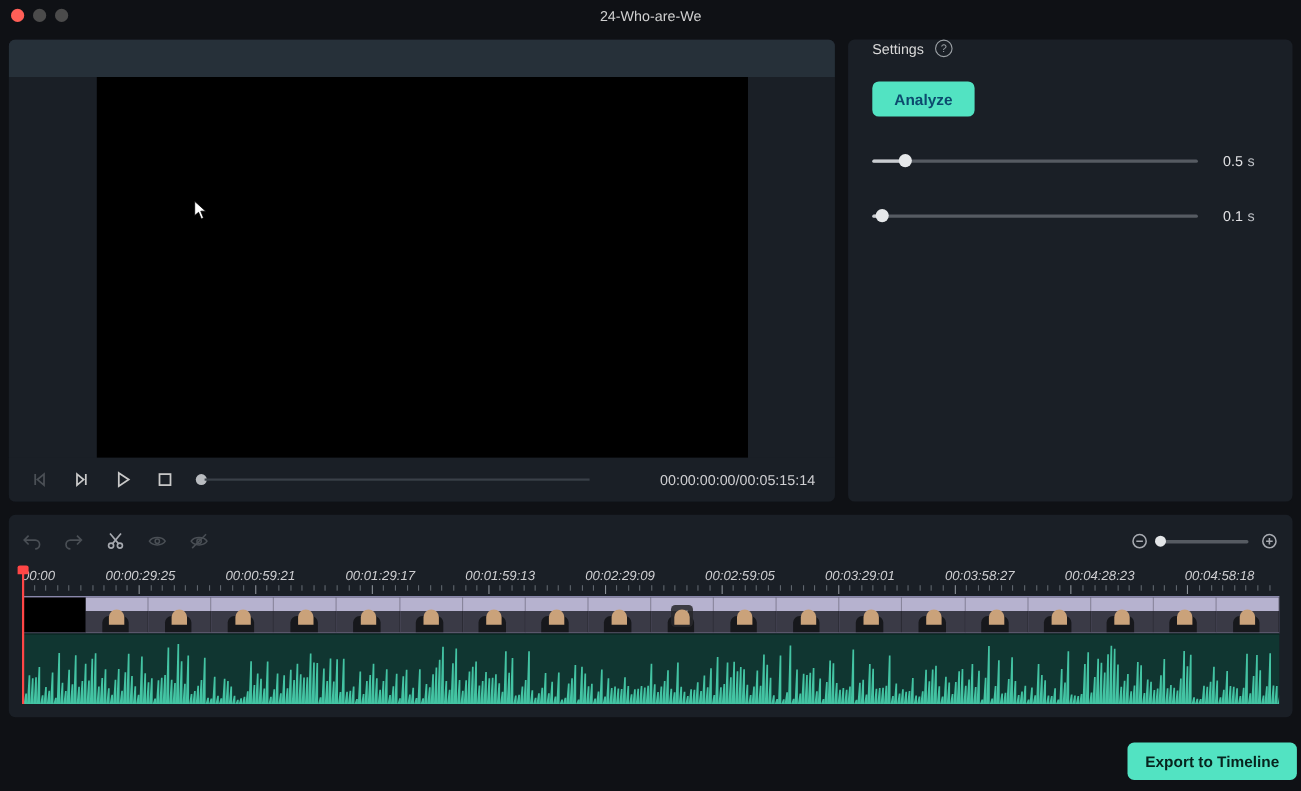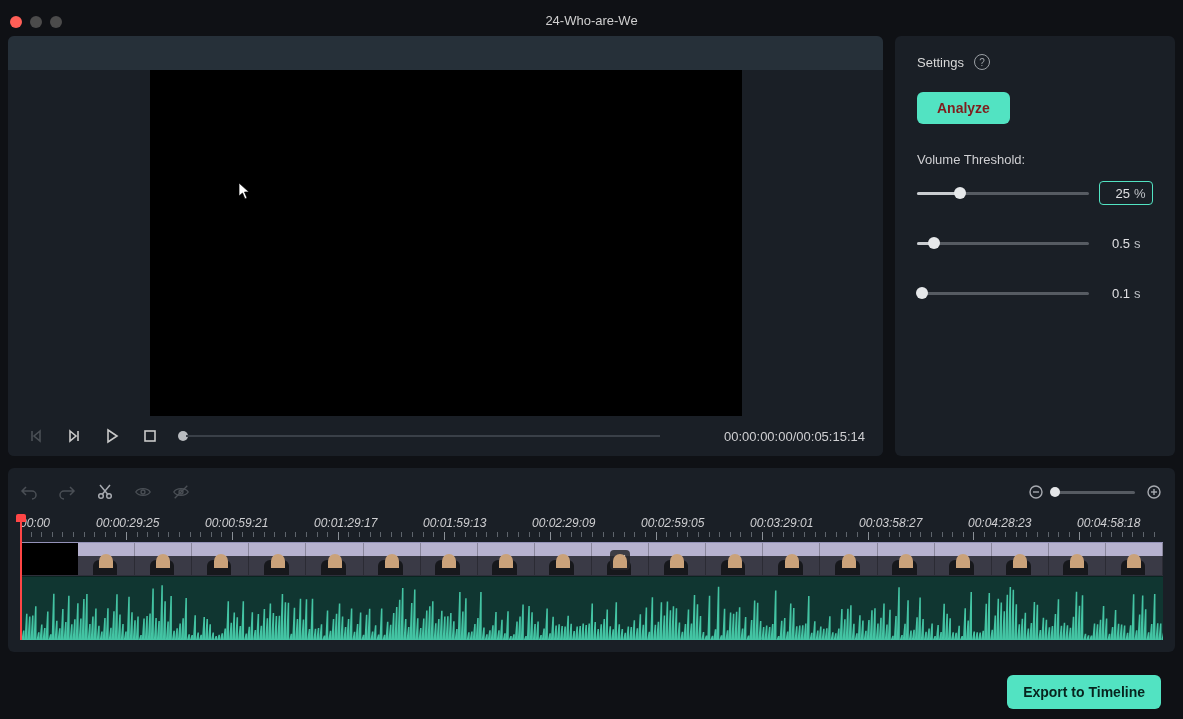--- a/index.html
+++ b/index.html
@@ -1,19 +1,19 @@
 <!DOCTYPE html>
 <html><head>
 <meta charset="utf-8">
 <style>
   * { box-sizing: border-box; margin: 0; padding: 0; }
   html, body { width: 1183px; height: 719px; background: #0f1115; font-family: -apple-system, BlinkMacSystemFont, "Segoe UI", Arial, sans-serif; color: #d8d8d8; overflow: hidden; }
   
   
-  .titlebar { height: 28px; display: flex; align-items: flex-end; padding: 0 10px; position: relative; }
+  .titlebar { height: 28px; display: flex; align-items: center; padding: 0 10px; position: relative; }
   .traffic { display: flex; gap: 8px; }
   .dot { width: 12px; height: 12px; border-radius: 50%; }
   .dot.red { background: #ff5f57; }
   .dot.grey { background: #4b4b4b; }
   .title { position: absolute; left: 0; right: 0; text-align: center; font-size: 13px; color: #d0d0d0; pointer-events: none; }
 
   .main-row { display: flex; gap: 12px; padding: 8px 8px 0 8px; height: 428px; }
 
   
   .left-col { flex: 1; display: flex; flex-direction: column; background: #1a1f26; border-radius: 6px; overflow: hidden; }
@@ -23,24 +23,24 @@
   .cursor { position: absolute; top: 112px; left: 88px; }
   .transport { height: 40px; display: flex; align-items: center; gap: 18px; padding: 0 18px; background: #1a1f26; }
   .t-btn { width: 20px; height: 20px; display: flex; align-items: center; justify-content: center; color: #c9c9c9; }
   .t-btn.disabled { color: #4a4f55; }
   .scrub { flex: 1; display: flex; align-items: center; }
   .scrub-dot { width: 10px; height: 10px; border-radius: 50%; background: #b9bcc0; }
   .scrub-line { flex: 1; height: 2px; background: #3a4048; margin-left: -2px; }
   .time-readout { font-size: 13px; color: #cfcfd2; font-variant-numeric: tabular-nums; margin-left: 46px; }
 
   
-  .right-col { width: 280px; background: #1a1f26; border-radius: 6px; padding: 18px 22px; display: flex; flex-direction: column; }
+  .right-col { width: 404px; background: #1a1f26; border-radius: 6px; padding: 0 22px; display: flex; flex-direction: column; }
   .settings-head { display: flex; align-items: center; gap: 10px; font-size: 13px; color: #d8d8d8; margin-bottom: 22px; }
   .help-ico { width: 16px; height: 16px; border: 1.3px solid #9ba0a5; border-radius: 50%; display: inline-flex; align-items: center; justify-content: center; font-size: 10px; color: #9ba0a5; }
-  .analyze-btn { background: #52e3c2; color: #7f1d1d; border: none; border-radius: 6px; font-size: 14px; font-weight: 600; padding: 8px 20px; width: fit-content; cursor: pointer; margin-bottom: 28px; text-align: center; }
+  .analyze-btn { background: #52e3c2; color: #0c4a6e; border: none; border-radius: 6px; font-size: 14px; font-weight: 600; padding: 8px 20px; width: fit-content; cursor: pointer; margin-bottom: 28px; text-align: center; }
   .param { margin-bottom: 26px; }
   .param-label { font-size: 13px; color: #cfcfd2; margin-bottom: 14px; display: block; }
   .param-row { display: flex; align-items: center; gap: 10px; }
   .slider { position: relative; flex: 1; height: 14px; display: flex; align-items: center; }
   .slider-track { height: 3px; background: #565b62; width: 100%; border-radius: 2px; position: relative; }
   .slider-fill { position: absolute; top: 0; bottom: 0; left: 0; background: #c9ccd0; border-radius: 2px; }
   .slider-thumb { position: absolute; width: 12px; height: 12px; background: #e6e8ea; border-radius: 50%; top: 50%; transform: translate(-50%, -50%); }
   .val-box { width: 54px; height: 24px; background: transparent; border: 1px solid transparent; border-radius: 4px; display: flex; align-items: center; justify-content: flex-end; padding: 0 6px; font-size: 13px; color: #e0e0e3; gap: 4px; }
   .val-box.focused { border-color: #52e3c2; }
   .val-box input { background: transparent; border: none; color: #e0e0e3; width: 24px; text-align: right; font-size: 13px; outline: none; }
@@ -71,21 +71,21 @@
   .thumb-strip .frame0 { width: 58px; background:#000; flex:none; }
   .thumb-strip .frame { flex: 1; position:relative; background: linear-gradient(#b6b2cf 0 40%, #3a3a46 40% 100%); border-right: 1px solid rgba(0,0,0,0.25);}
   .thumb-strip .frame::after { content:""; position:absolute; left:38%; top:34%; width:14px; height:14px; background:#caa27a; border-top-left-radius:50%; border-top-right-radius:50%; }
   .thumb-strip .frame::before { content:""; position:absolute; left:26%; bottom:0; width:44%; height:48%; background:#17181c; border-radius:6px 6px 0 0;}
   .thumb-strip .eye-ov { position:absolute; top:7px; left:50%; transform:translateX(-50%); width:20px; height:20px; background:rgba(40,40,44,0.85); border-radius:4px; display:flex; align-items:center; justify-content:center; color:#d0d0d3; pointer-events:none;}
 
   .wave-strip { height: 64px; background: #103631; position: relative; overflow:hidden; border-top:1px solid #0b2521;}
   .wave-strip svg { position:absolute; inset:0; width:100%; height:100%; }
 
   
-  .footer { position: absolute; right: 22px; bottom: 10px; }
+  .footer { position: absolute; right: 4px; bottom: 10px; }
   .export-btn { background: #52e3c2; color: #07241e; font-weight: 600; font-size: 14px; padding: 9px 16px; border: none; border-radius: 6px; cursor: pointer; }
 </style>
 </head>
 <body>
 
 <div class="titlebar">
   <div class="traffic">
     <div class="dot red"></div>
     <div class="dot grey"></div>
     <div class="dot grey"></div>
@@ -135,35 +135,20 @@
     </div>
   </div>
 
   <div class="right-col">
     <div class="settings-head">
       <span>Settings</span>
       <span class="help-ico">?</span>
     </div>
     <button class="analyze-btn">Analyze</button>
 
-    <div class="param">
-      <span class="param-label">Volume Threshold:</span>
-      <div class="param-row">
-        <div class="slider">
-          <div class="slider-track">
-              <div class="slider-fill" style="width:25%"></div>
-            </div>
-          <div class="slider-thumb" style="left:25%"></div>
-        </div>
-        <div class="val-box focused">
-          <input value="25" style="">
-          <span class="unit">%</span>
-        </div>
-      </div>
-    </div>
 
     <div class="param">
       <div class="param-row">
         <div class="slider">
           <div class="slider-track">
               <div class="slider-fill" style="width:10%"></div>
             </div>
           <div class="slider-thumb" style="left:10%"></div>
         </div>
         <div class="val-box">

